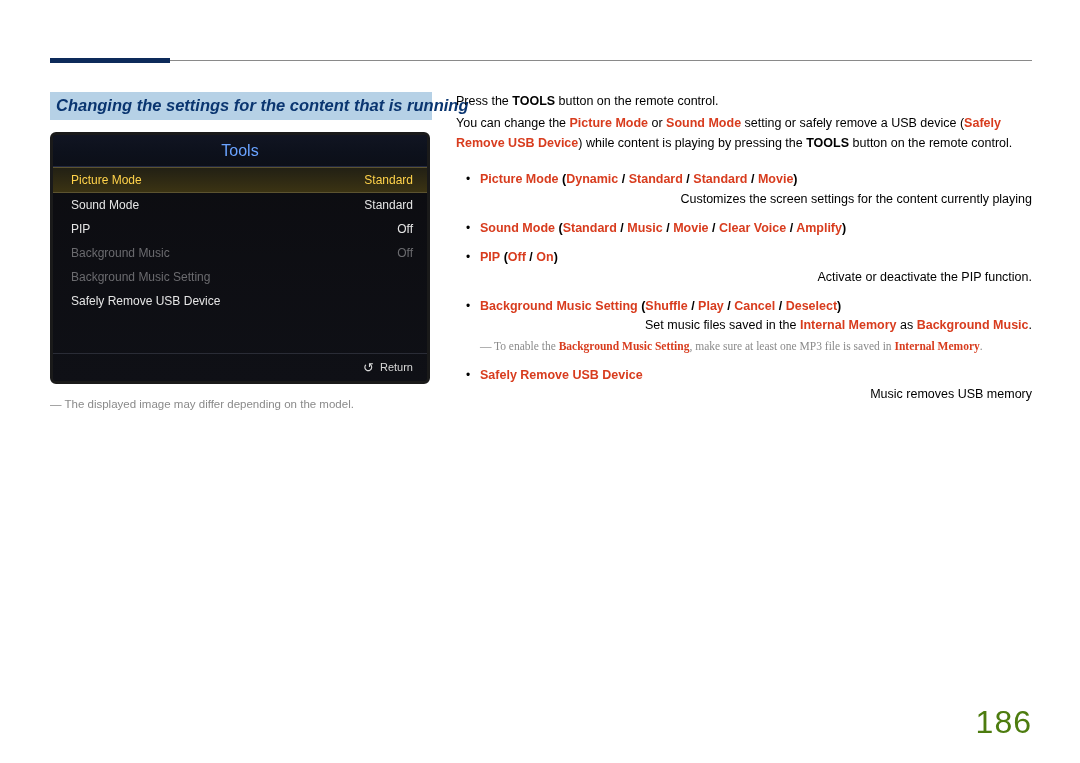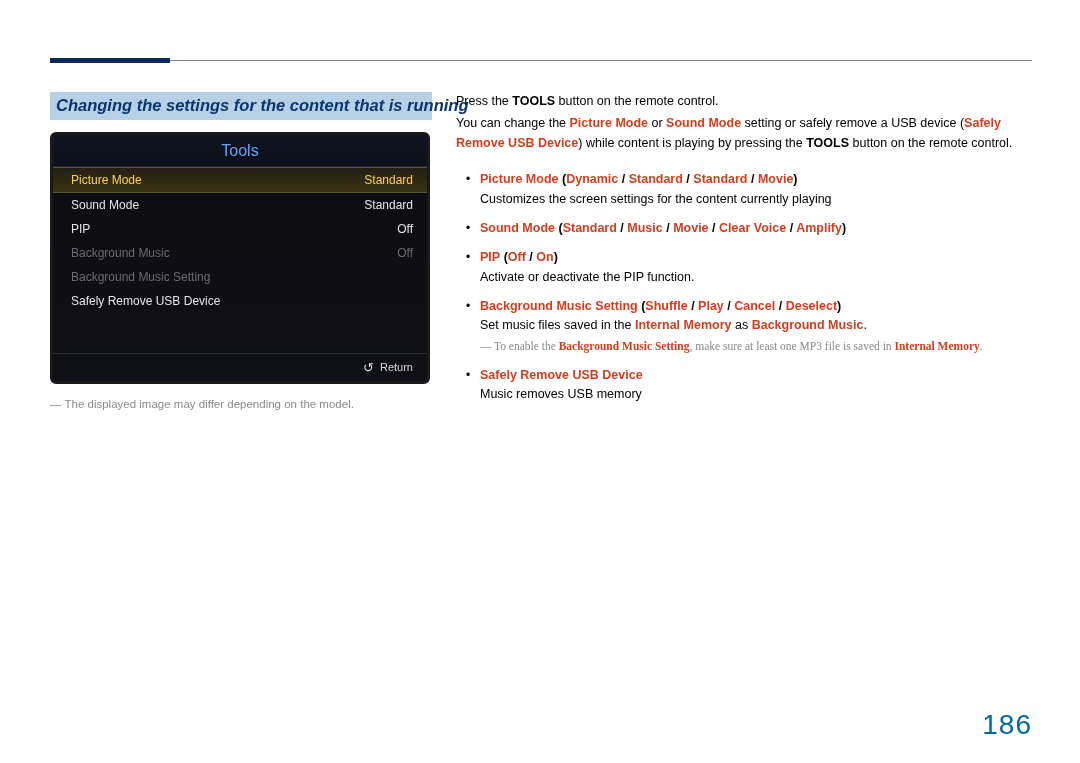--- a/index.html
+++ b/index.html
@@ -113,42 +113,42 @@
   ul.opts { list-style: none; margin-top: 6px; }
   ul.opts > li { position: relative; padding-left: 24px; margin-bottom: 10px; }
   ul.opts > li::before {
     content: "•";
     position: absolute;
     left: 10px;
     top: 0;
     color: #000;
     font-size: 12px;
   }
-  ul.opts .desc { display: block; color: #000; font-weight: 400; }
+  ul.opts .desc { display: block; color: #000; font-weight: 400; text-align: right; }
 
   .subnote {
     color: #8a8a8a;
     font-size: 11.5px;
     margin: 2px 0 6px 24px;
     position: relative;
     padding-left: 14px;
   }
   .subnote::before {
     content: "―";
     position: absolute;
     left: 0;
     color: #8a8a8a;
   }
 
   .page-num {
     position: absolute;
     right: 48px;
     bottom: 22px;
-    font-size: 28px;
-    color: #0369a1;
+    font-size: 32px;
+    color: #4d7c0f;
     font-weight: 300;
     letter-spacing: 1px;
   }
 </style>
 </head>
 <body>
 
 <div class="toprule"></div>
 <div class="toprule-accent"></div>
 

